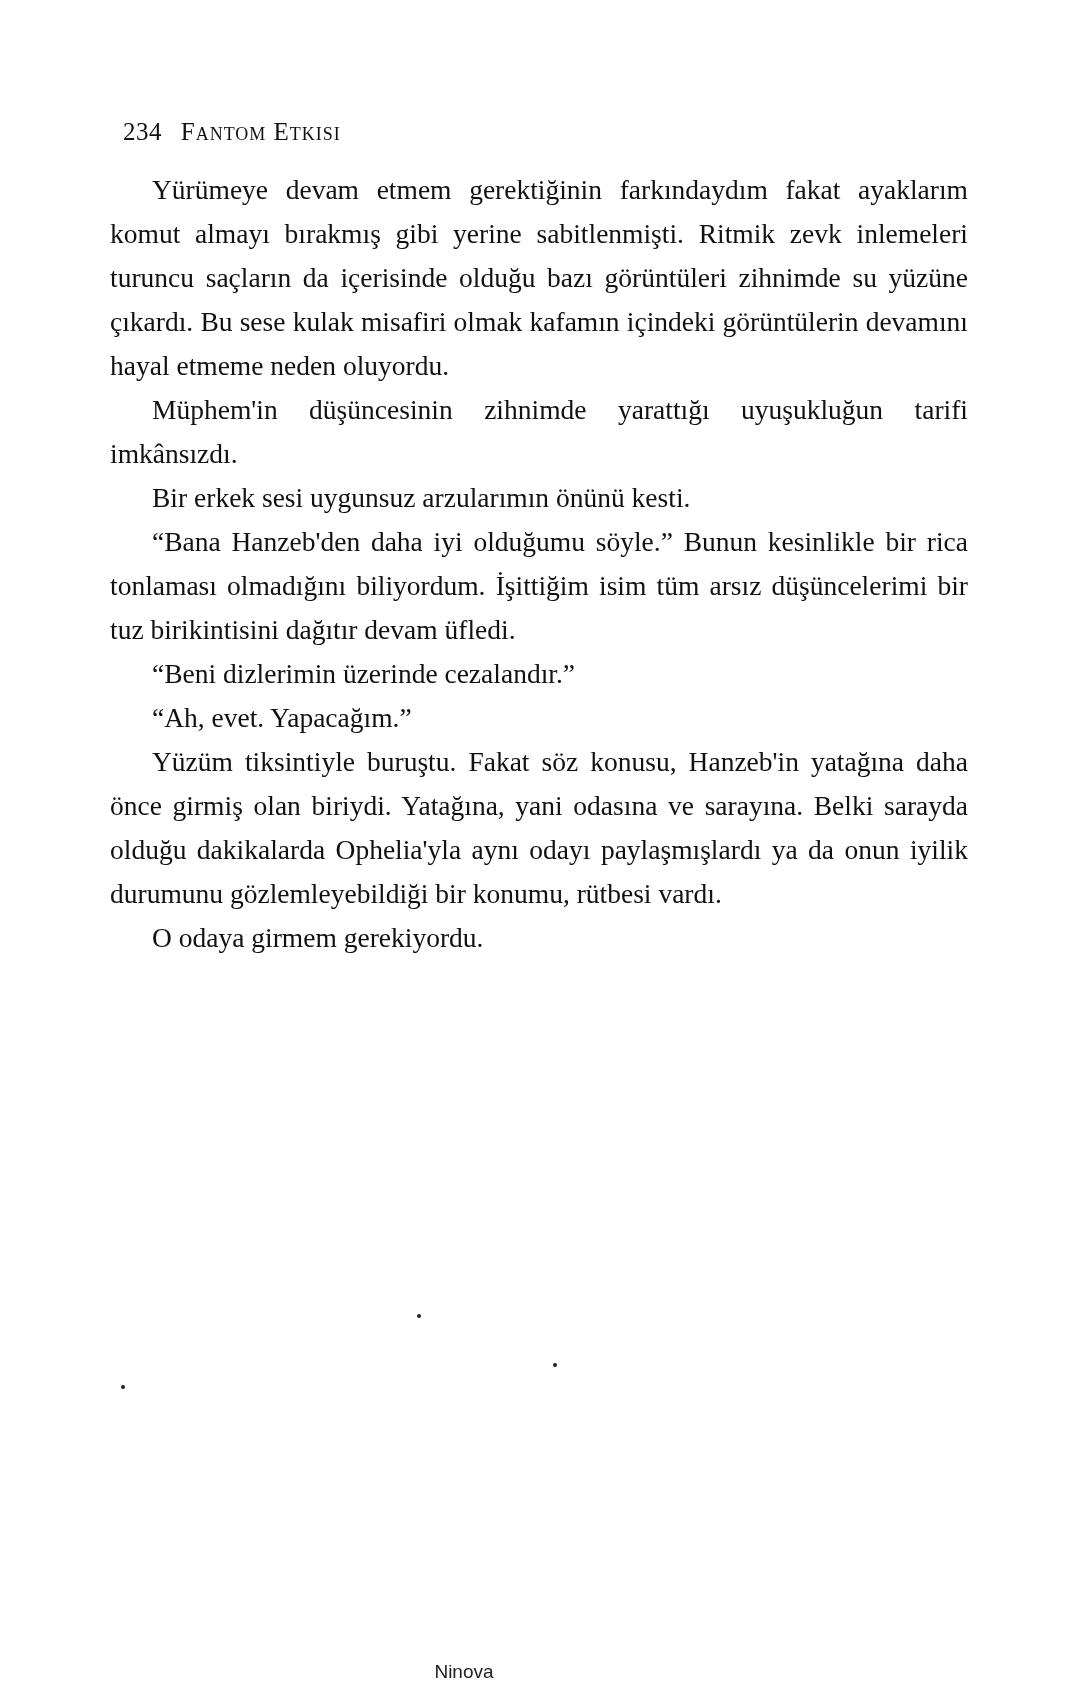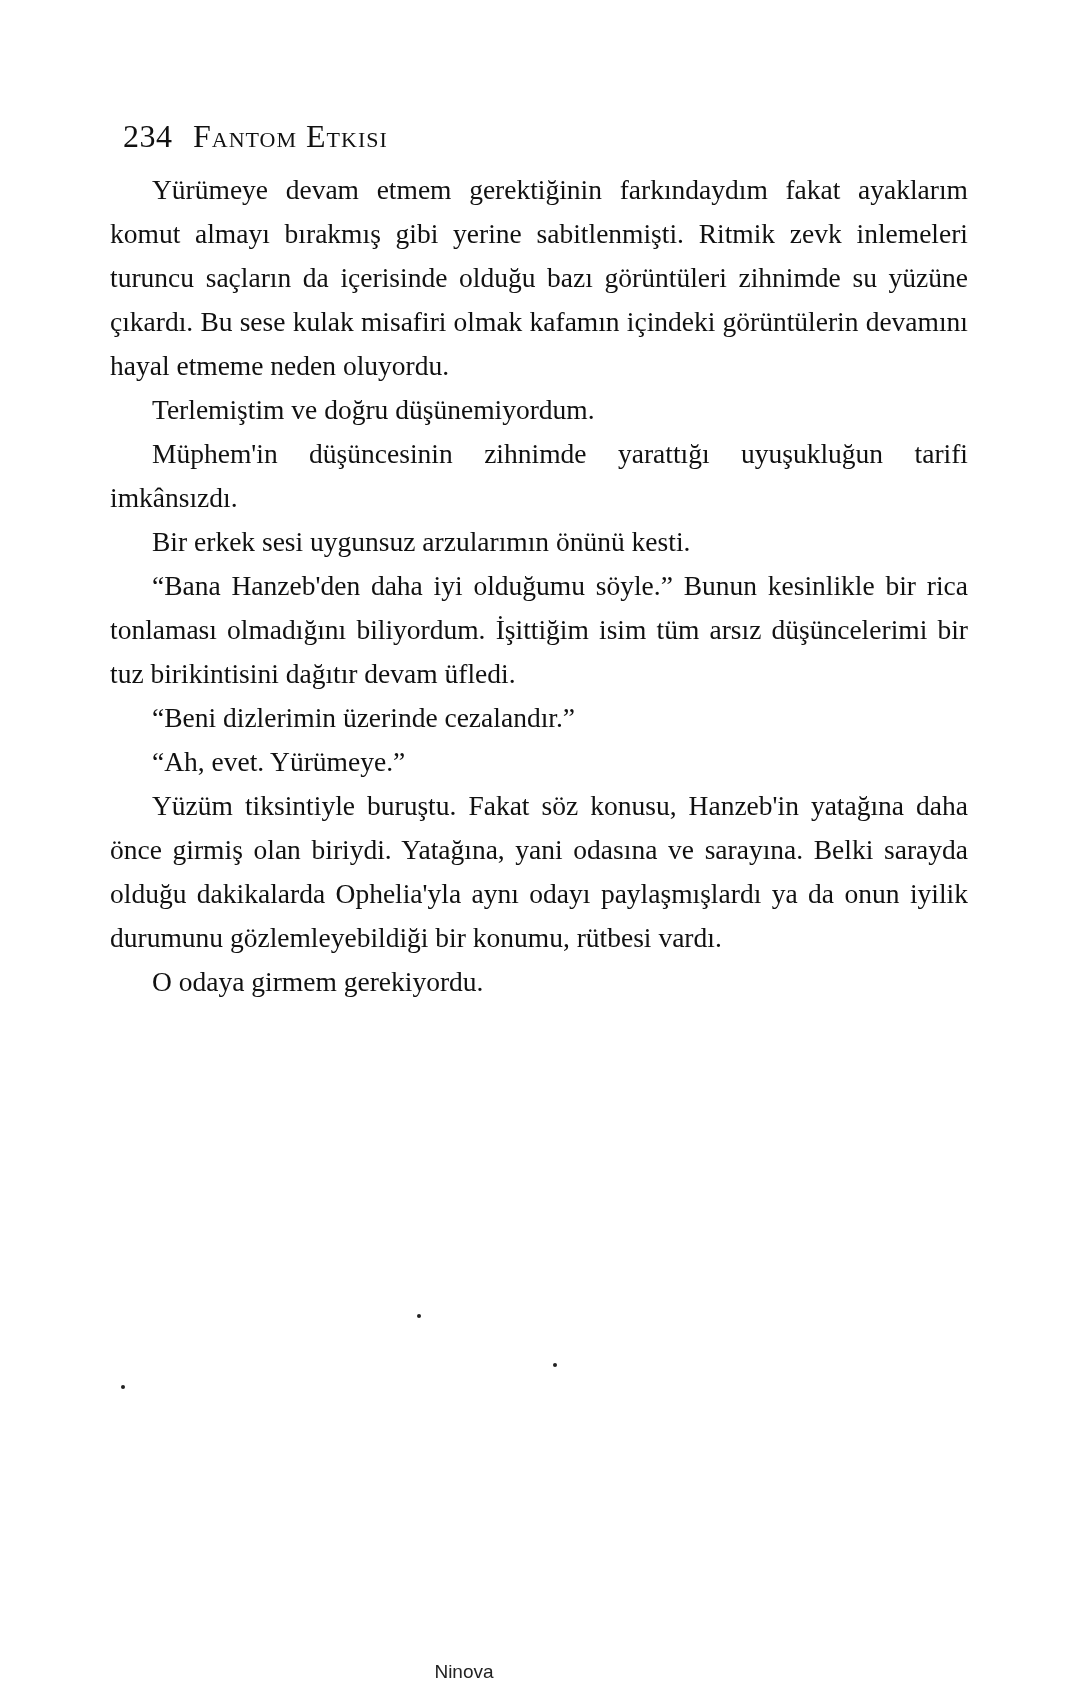--- a/index.html
+++ b/index.html
@@ -12,21 +12,21 @@
       height: 1704px;
       position: relative;
       overflow: hidden;
       color: #111111;
       font-family: "Liberation Serif", "DejaVu Serif", serif;
     }
     .running-head {
       position: absolute;
       left: 123px;
       top: 118px;
-      font-size: 32px;
+      font-size: 25px;
       letter-spacing: 0.5px;
       white-space: nowrap;
     }
     .running-head .page-number {
       margin-right: 12px;
     }
     .running-head .book-title {
       font-variant: small-caps;
       letter-spacing: 1px;
     }
@@ -65,26 +65,25 @@
 </head>
 <body>
 
 <div class="running-head">
   <span class="page-number">234</span>
   <span class="book-title">Fantom Etkisi</span>
 </div>
 
 <div class="text-block">
   <p>Yürümeye devam etmem gerektiğinin farkındaydım fakat ayaklarım komut almayı bırakmış gibi yerine sabitlenmişti. Ritmik zevk inlemeleri turuncu saçların da içerisinde olduğu bazı görüntüleri zihnimde su yüzüne çıkardı. Bu sese kulak misafiri olmak kafamın içindeki görüntülerin devamını hayal etmeme neden oluyordu.</p>
-  <p>Terlemiştim ve doğru düşünemiyordum.</p>
   <p>Müphem'in düşüncesinin zihnimde yarattığı uyuşukluğun tarifi imkânsızdı.</p>
   <p>Bir erkek sesi uygunsuz arzularımın önünü kesti.</p>
   <p>“Bana Hanzeb'den daha iyi olduğumu söyle.” Bunun kesinlikle bir rica tonlaması olmadığını biliyordum. İşittiğim isim tüm arsız düşüncelerimi bir tuz birikintisini dağıtır devam üfledi.</p>
   <p>“Beni dizlerimin üzerinde cezalandır.”</p>
-  <p>“Ah, evet. Yürümeye.”</p>
+  <p>“Ah, evet. Yapacağım.”</p>
   <p>Yüzüm tiksintiyle buruştu. Fakat söz konusu, Hanzeb'in yatağına daha önce girmiş olan biriydi. Yatağına, yani odasına ve sarayına. Belki sarayda olduğu dakikalarda Ophelia'yla aynı odayı paylaşmışlardı ya da onun iyilik durumunu gözlemleyebildiği bir konumu, rütbesi vardı.</p>
   <p>O odaya girmem gerekiyordu.</p>
 </div>
 
 <div class="stray-dot" style="left:417px; top:1314px;"></div>
 <div class="stray-dot" style="left:553px; top:1363px;"></div>
 <div class="stray-dot" style="left:121px; top:1385px;"></div>
 
 <div class="footer-credit">Ninova</div>
 

